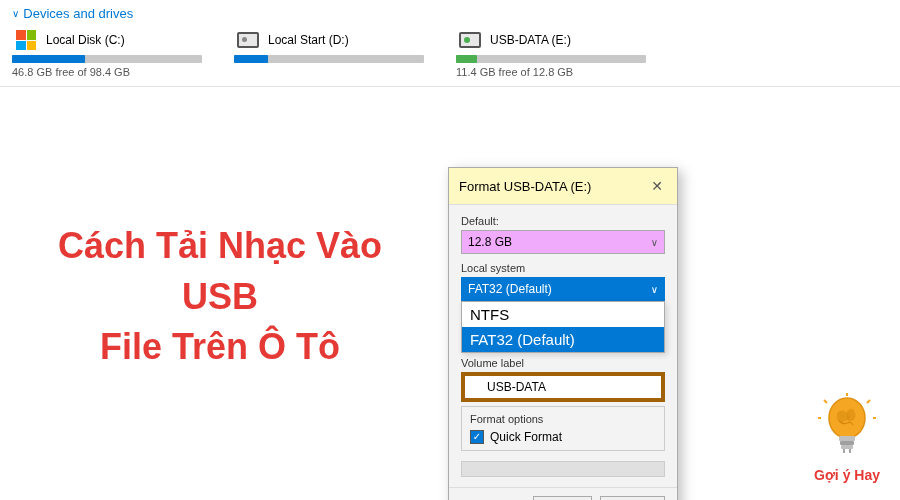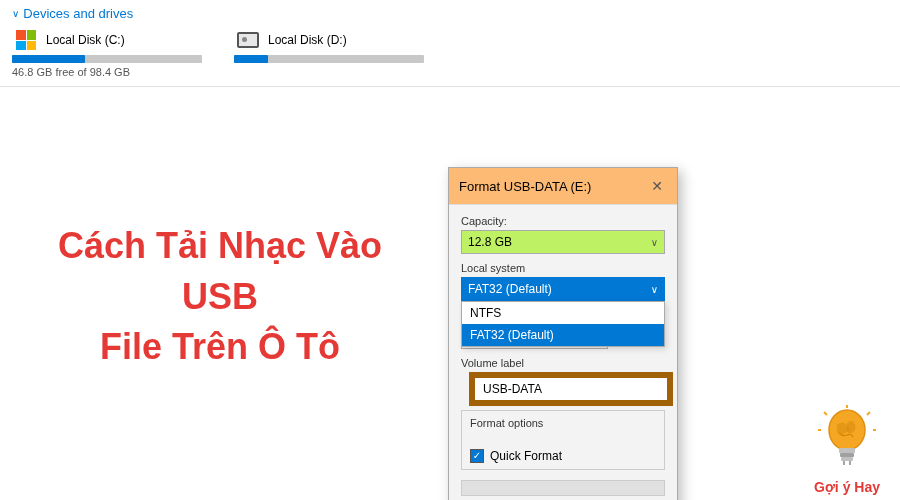--- a/index.html
+++ b/index.html
@@ -145,21 +145,21 @@
       color: #e53935;
       font-size: 36px;
       font-weight: bold;
       line-height: 1.4;
     }
 
     
     .logo-area {
       position: absolute;
       right: 20px;
-      bottom: 12px;
+      bottom: 24px;
       display: flex;
       flex-direction: column;
       align-items: center;
       gap: 4px;
     }
     .bulb-icon {
       width: 60px;
       height: 70px;
     }
     .logo-text {
@@ -174,21 +174,21 @@
       left: 448px;
       top: 80px;
       width: 230px;
       background: #f3f3f3;
       border: 1px solid #aaa;
       box-shadow: 4px 4px 12px rgba(0,0,0,0.25);
       font-size: 12px;
       z-index: 10;
     }
     .dialog-titlebar {
-      background: #fdba74;
+      background: #fef9c3;
       padding: 8px 10px;
       display: flex;
       align-items: center;
       justify-content: space-between;
       border-bottom: 1px solid #ddd;
     }
     .dialog-title {
       font-size: 13px;
       color: #000;
     }
@@ -211,21 +211,21 @@
       font-size: 11px;
       color: #333;
       margin-bottom: 3px;
       margin-top: 8px;
     }
     .field-label:first-child { margin-top: 0; }
     .select-field {
       width: 100%;
       padding: 4px 6px;
       border: 1px solid #aaa;
-      background: #bef264;
+      background: #f0abfc;
       font-size: 12px;
       display: flex;
       align-items: center;
       justify-content: space-between;
       cursor: pointer;
       position: relative;
     }
     .select-arrow {
       font-size: 10px;
       color: #555;
@@ -254,56 +254,55 @@
       top: 100%;
       left: 0;
       right: 0;
       background: #fff;
       border: 1px solid #aaa;
       z-index: 20;
       box-shadow: 2px 2px 6px rgba(0,0,0,0.15);
     }
     .dropdown-item {
       padding: 4px 8px;
-      font-size: 12px;
+      font-size: 15px;
       cursor: pointer;
     }
     .dropdown-item.active {
       background: #0078d4;
       color: #fff;
     }
 
     .restore-btn {
       margin-top: 12px;
       padding: 5px 10px;
       background: #f0f0f0;
       border: 1px solid #aaa;
       font-size: 12px;
       cursor: pointer;
       display: inline-block;
     }
 
     .text-input {
       width: 100%;
-      padding: 4px 8px;
-      border: 6px solid #a16207;
+      padding: 4px 22px;
+      border: 4px solid #a16207;
       font-size: 12px;
       background: #fff;
-      margin-left: 8px;
     }
 
     .format-options-group {
       border: 1px solid #ccc;
       padding: 6px 8px;
       margin-top: 4px;
     }
     .format-options-title {
       font-size: 11px;
       color: #333;
-      margin-bottom: 20px;
+      margin-bottom: 5px;
     }
     .checkbox-row {
       display: flex;
       align-items: center;
       gap: 6px;
     }
     .checkbox-box {
       width: 14px;
       height: 14px;
       border: 1px solid #555;
@@ -380,27 +379,41 @@
         <div class="progress-bar-inner" style="width: 38.5%"></div>
       </div>
       <span class="drive-space">46.8 GB free of 98.4 GB</span>
     </div>
 
     <div class="drive-item">
       <div class="drive-header">
         <div class="drive-icon-d">
           <div class="hdd-icon"></div>
         </div>
-        <span class="drive-name">Local Disk (D:)</span>
+        <span class="drive-name">Local Start (D:)</span>
       </div>
       <div class="progress-bar-outer">
         <div class="progress-bar-inner" style="width: 18%"></div>
       </div>
     </div>
 
+    <div class="drive-item">
+      <div class="drive-header">
+        <div class="drive-icon-d">
+          <div class="usb-icon">
+            <div class="usb-dot"></div>
+          </div>
+        </div>
+        <span class="drive-name">USB-DATA (E:)</span>
+      </div>
+      <div class="progress-bar-outer">
+        <div class="progress-bar-inner" style="width: 11%; background: #4caf50;"></div>
+      </div>
+      <span class="drive-space">11.4 GB free of 12.8 GB</span>
+    </div>
 
   </div>
 </div>
 
 <div class="main-area">
 
   <div class="left-content">
     <div class="promo-text">
       <div>Cách Tải Nhạc Vào USB</div>
       <div>File Trên Ô Tô</div>
@@ -435,21 +448,21 @@
   <div class="dialog-overlay">
 
     <div class="dialog-titlebar">
       <span class="dialog-title">Format USB-DATA (E:)</span>
       <button class="close-btn">✕</button>
     </div>
 
     <div class="dialog-body">
 
       
-      <div class="field-label">Capacity:</div>
+      <div class="field-label">Default:</div>
       <div class="select-field">
         <span>12.8 GB</span>
         <span class="select-arrow">∨</span>
       </div>
 
       
       <div class="field-label">Local system</div>
       <div class="dropdown-container">
         <div class="dropdown-selected">
           <span>FAT32 (Default)</span>

